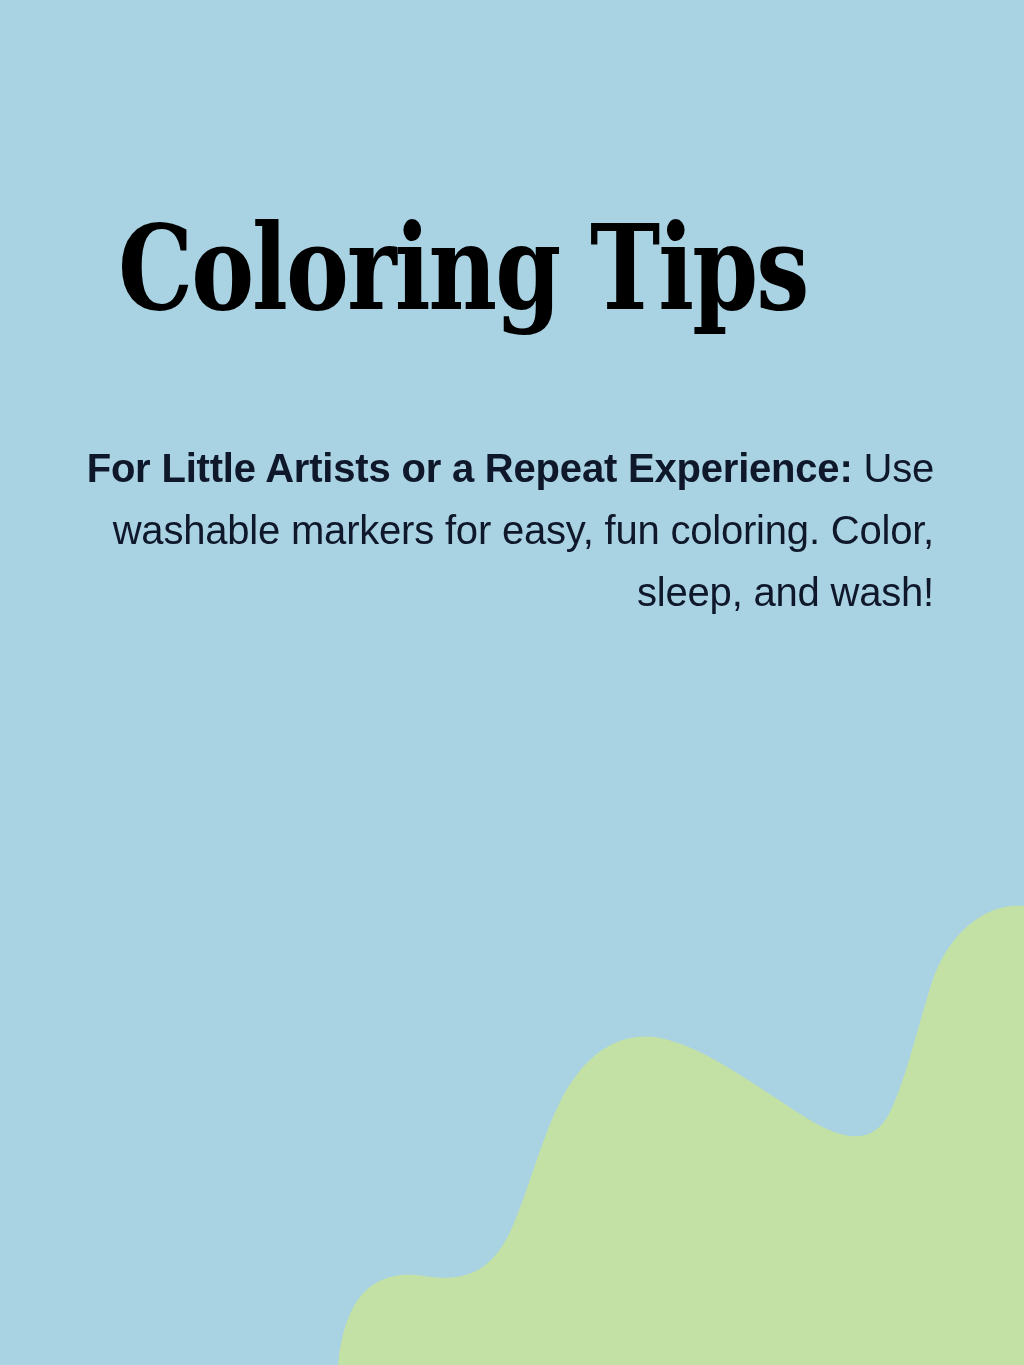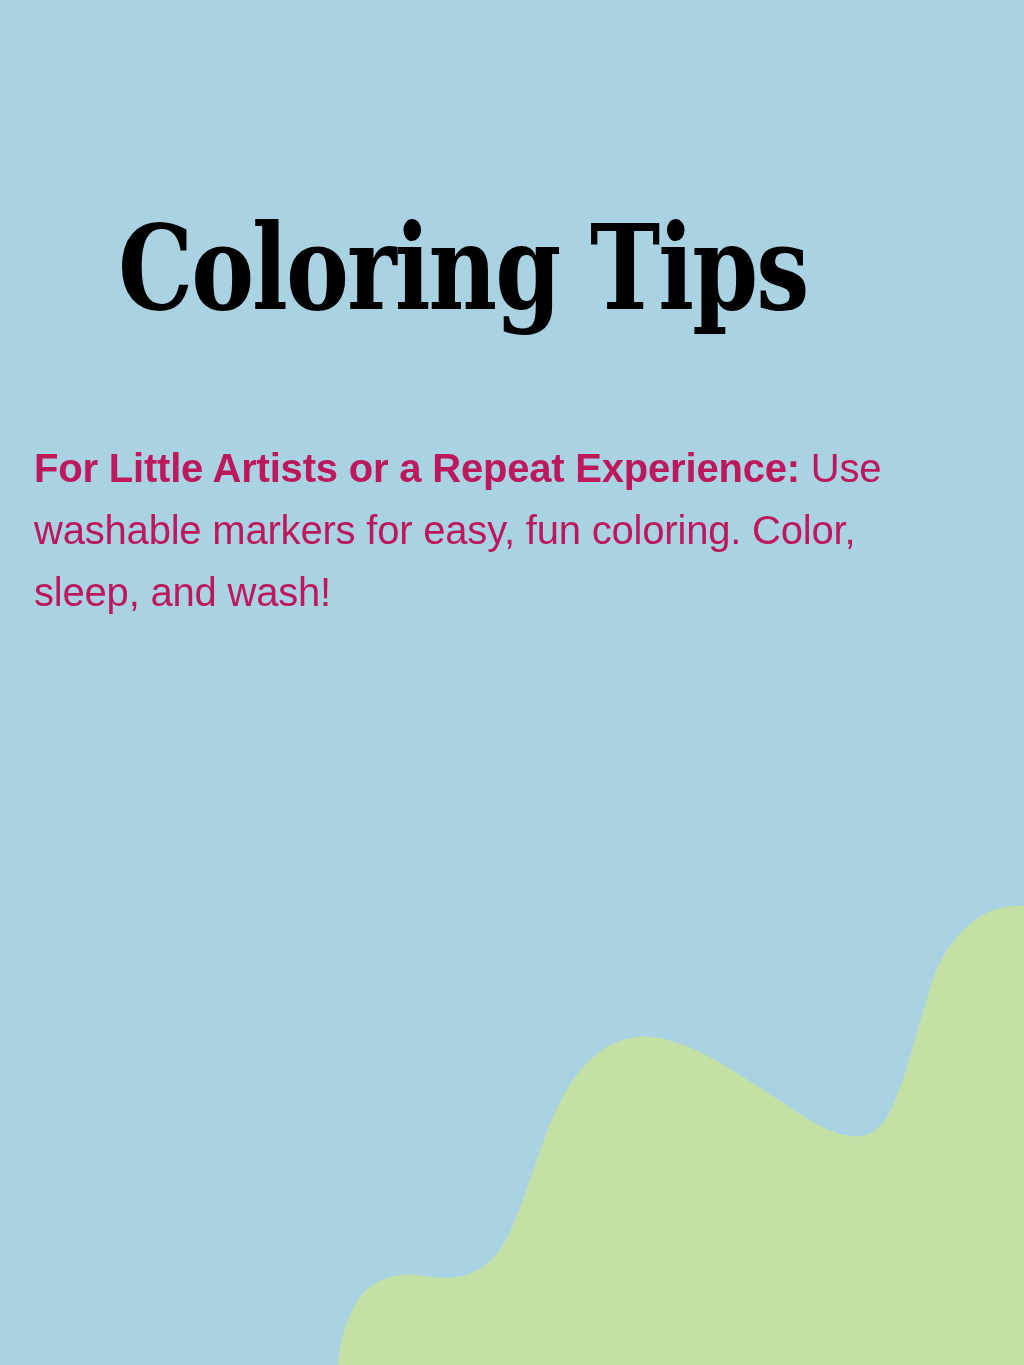--- a/index.html
+++ b/index.html
@@ -10,20 +10,21 @@
     background: #ffffff;
     font-family: "Liberation Sans", sans-serif;
   }
 
   .poster {
     position: relative;
     width: 1024px;
     height: 1365px;
     overflow: hidden;
     background: #a9d2e3;
+    text-align: right;
   }
 
   .blob-layer {
     position: absolute;
     left: 0;
     top: 0;
     width: 1024px;
     height: 1365px;
     pointer-events: none;
   }
@@ -57,21 +58,21 @@
     left: 34px;
     top: 437px;
     width: 968px;
   }
 
   .tip-para {
     margin: 0 0 50px 0;
     font-family: "Liberation Sans", sans-serif;
     font-size: 40px;
     line-height: 62px;
-    color: #be185d;
+    color: #0f172a;
     letter-spacing: -0.2px;
     max-width: 962px;
   }
   .tip-para:last-child {
     margin-bottom: 0;
     max-width: 900px;
   }
 
   .tip-lead {
     font-weight: 700;

